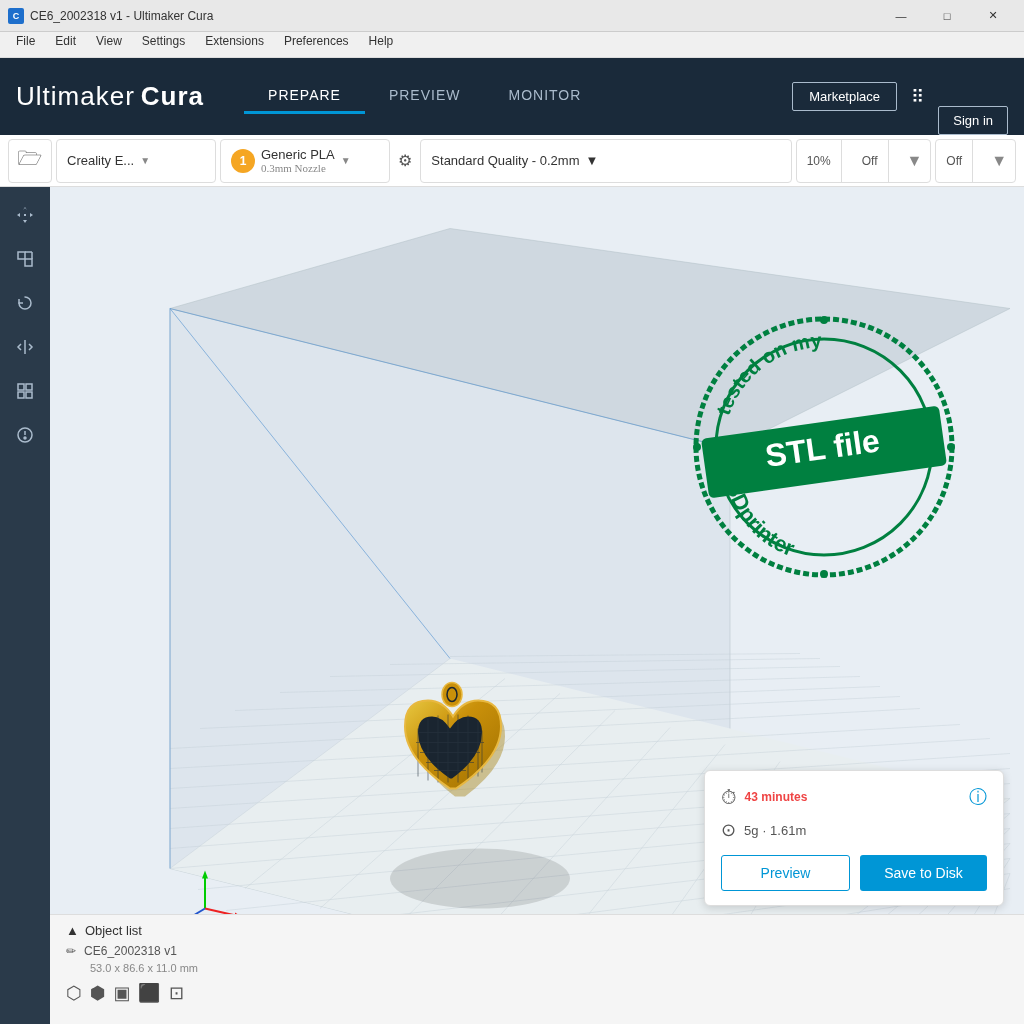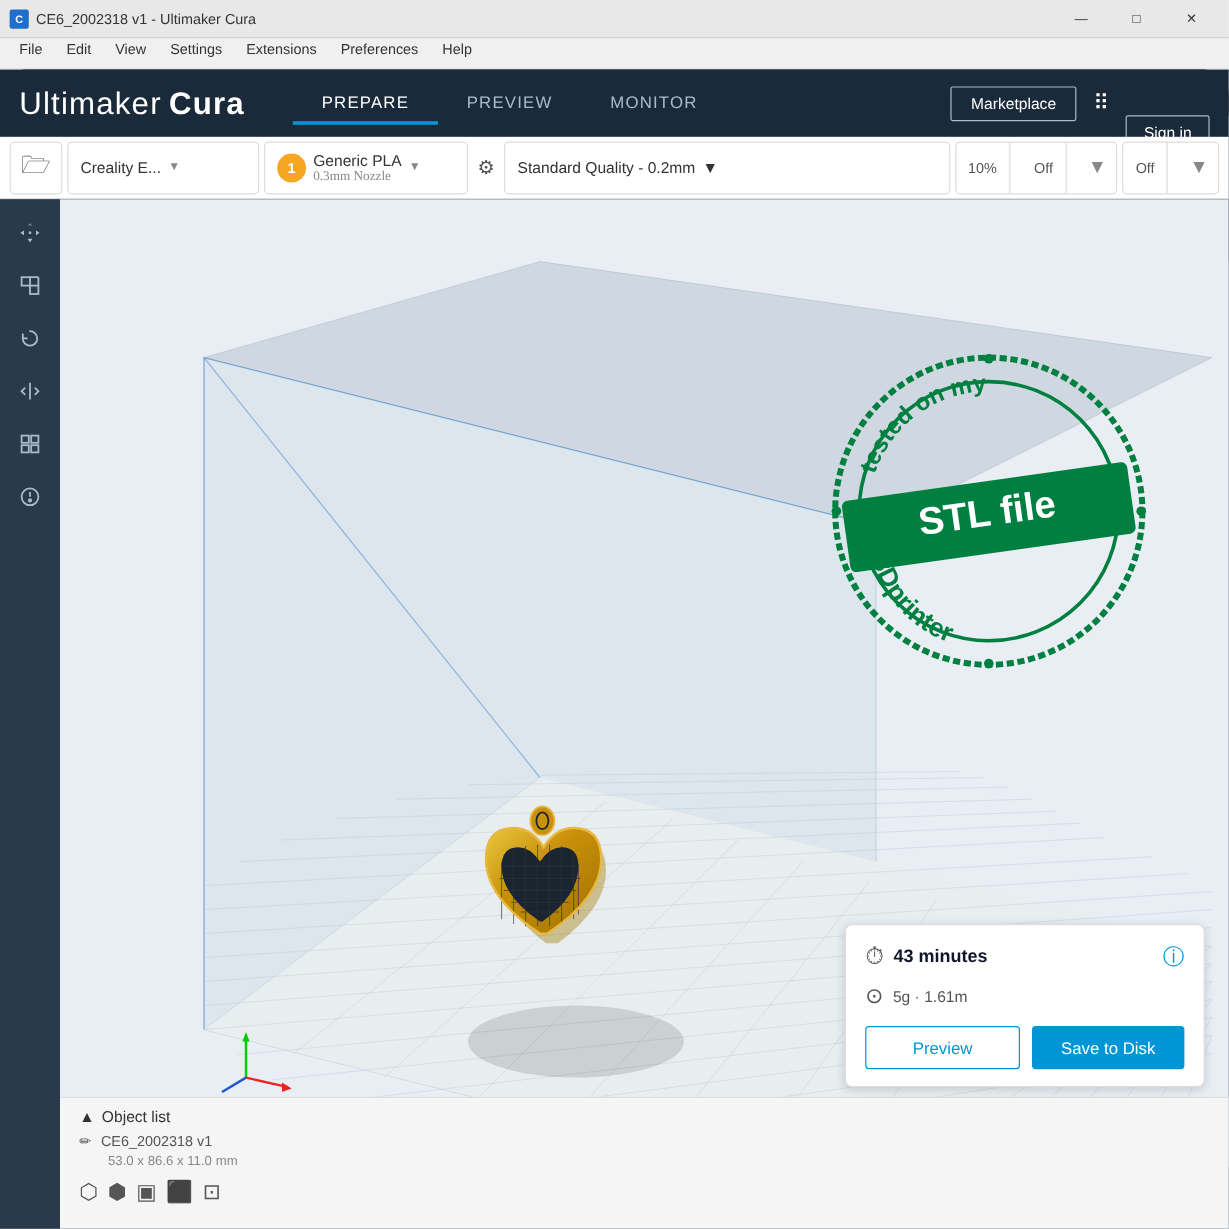--- a/index.html
+++ b/index.html
@@ -40,27 +40,26 @@
     .app-container {
       width: 1024px;
       height: 966px;
       background: #1a2a3a;
       display: flex;
       flex-direction: column;
     }
 
     
     .app-header {
-      height: 56px;
+      height: 77px;
       background: #1a2a3a;
       display: flex;
       align-items: center;
       padding: 0 16px;
       gap: 0;
-      border-radius: 21px;
     }
     .logo {
       display: flex;
       align-items: center;
       gap: 6px;
       margin-right: 40px;
     }
     .logo-ultimaker { font-size: 26px; font-weight: 300; color: white; letter-spacing: 1px; }
     .logo-cura { font-size: 26px; font-weight: 700; color: white; letter-spacing: 1px; }
 
@@ -226,21 +225,21 @@
       border: 1px solid #ddd;
       border-radius: 6px;
       padding: 14px 16px;
       box-shadow: 0 2px 8px rgba(0,0,0,0.15);
     }
     .print-time-row {
       display: flex; align-items: center; justify-content: space-between;
       margin-bottom: 10px;
     }
     .print-time-left { display: flex; align-items: center; gap: 8px; }
-    .print-time-label { font-size: 15px; font-weight: 600; color: #0f172a; }
+    .print-time-label { font-size: 12px; font-weight: 600; color: #ef4444; }
     .print-material-row { display: flex; align-items: center; gap: 8px; margin-bottom: 14px; }
     .print-material-label { font-size: 13px; color: #555; }
     .print-actions { display: flex; gap: 10px; }
     .btn-preview {
       flex: 1;
       padding: 9px 0;
       border: 1px solid #0096d6;
       background: white;
       color: #0096d6;
       font-size: 14px;

